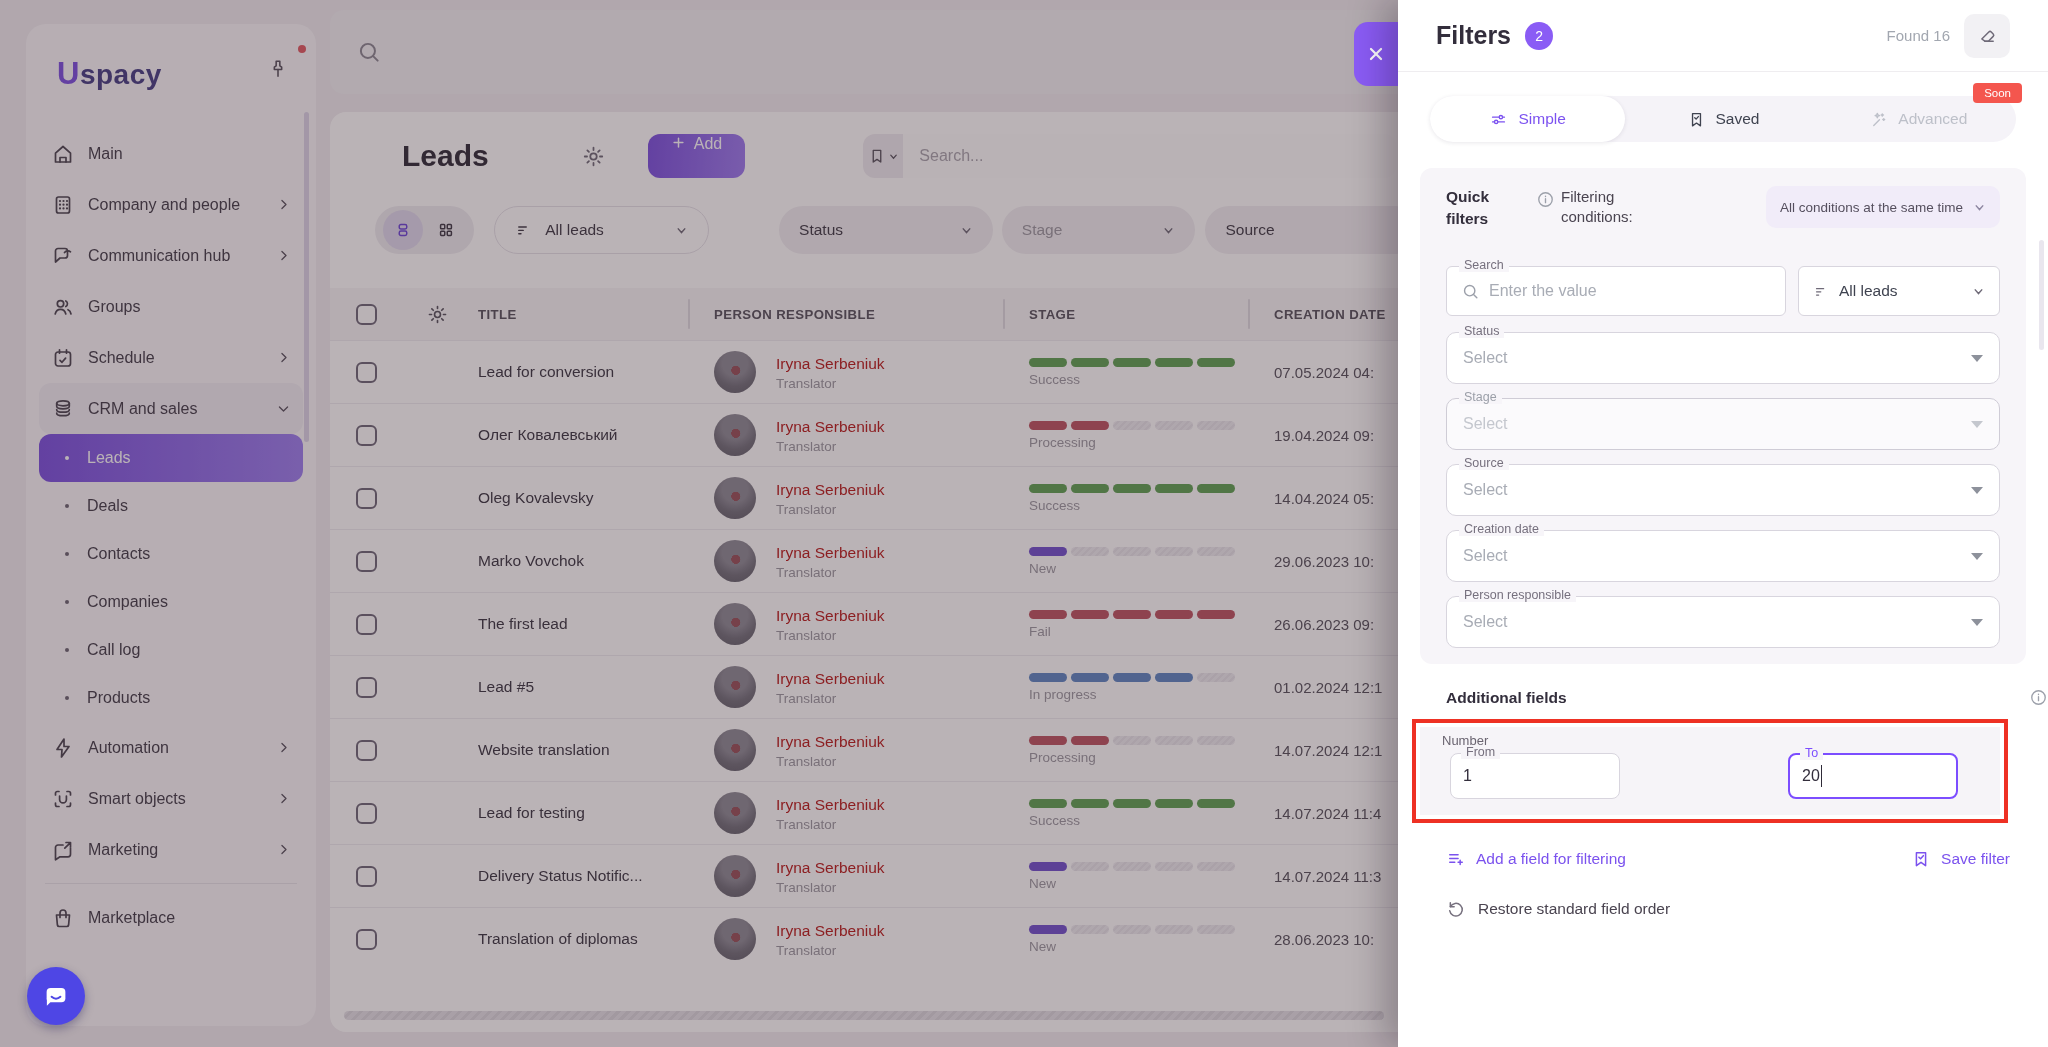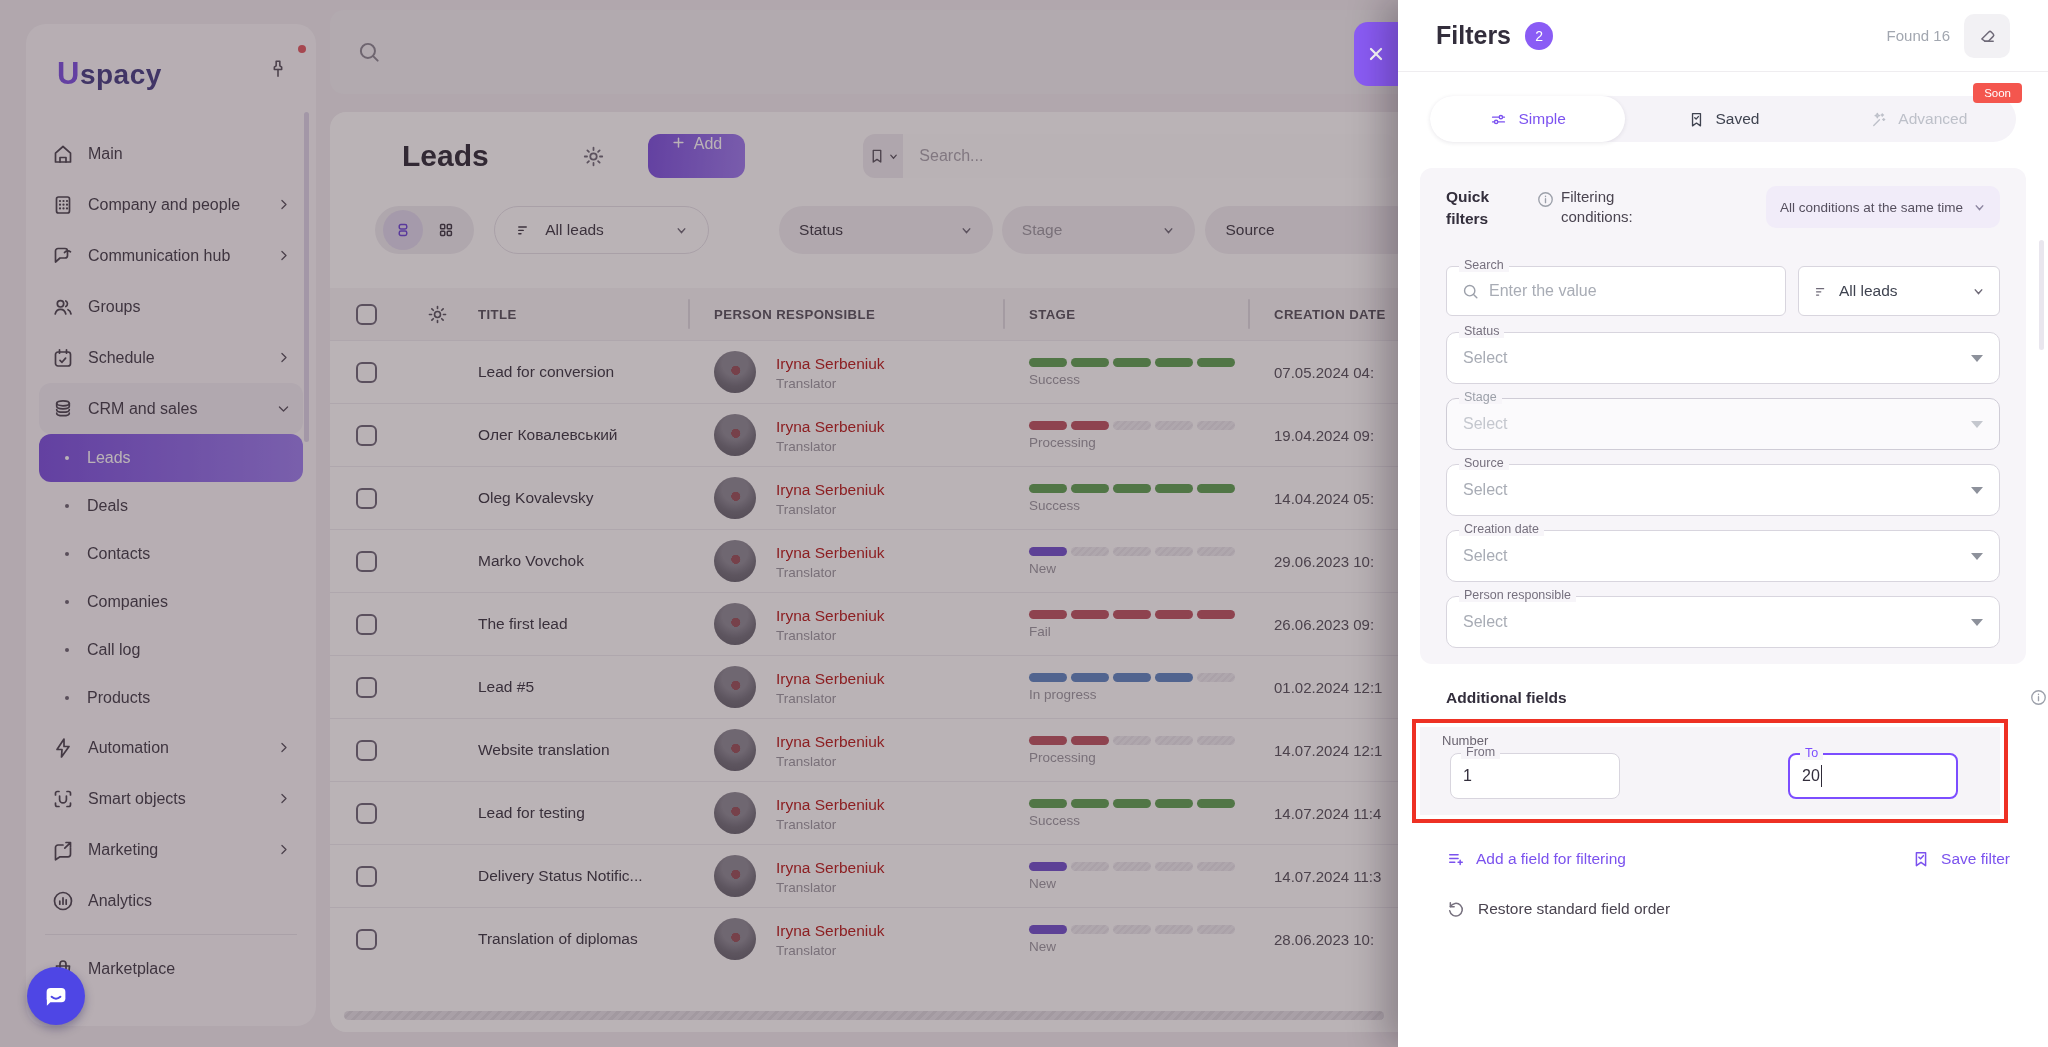--- a/index.html
+++ b/index.html
@@ -329,29 +329,20 @@
                 <path d="M15 4.5h4.5V9M19.2 4.8 13.8 10.2"></path>
               </svg>
             </span>
     <span>Marketing</span>
   <span class="chev">
               <svg width="15" height="15" viewBox="0 0 24 24" fill="none" stroke="currentColor" stroke-width="2" stroke-linecap="round" stroke-linejoin="round">
                 <path d="M9.5 5.5 16 12l-6.5 6.5"></path>
               </svg>
             </span>
           </div>
-          <div class="m-item">
-    <span class="icn">
-              <svg width="24" height="24" viewBox="0 0 24 24" fill="none" stroke="currentColor" stroke-width="1.7" stroke-linecap="round" stroke-linejoin="round">
-                <circle cx="12" cy="12" r="8.5"></circle>
-                <path d="M8.8 15.2v-3M12 15.2V8.8M15.2 15.2v-4.4"></path>
-              </svg>
-            </span>
-    <span>Analytics</span>
-  </div>
           <div class="s-divider"></div>
           <div class="m-item">
     <span class="icn">
               <svg width="24" height="24" viewBox="0 0 24 24" fill="none" stroke="currentColor" stroke-width="1.7" stroke-linecap="round" stroke-linejoin="round">
                 <path d="M5.5 9h13l-.9 10a1.8 1.8 0 0 1-1.8 1.5H8.2A1.8 1.8 0 0 1 6.4 19z"></path>
                 <path d="M9 11.5V7a3 3 0 0 1 6 0v4.5"></path>
               </svg>
             </span>
     <span>Marketplace</span>
   </div>

